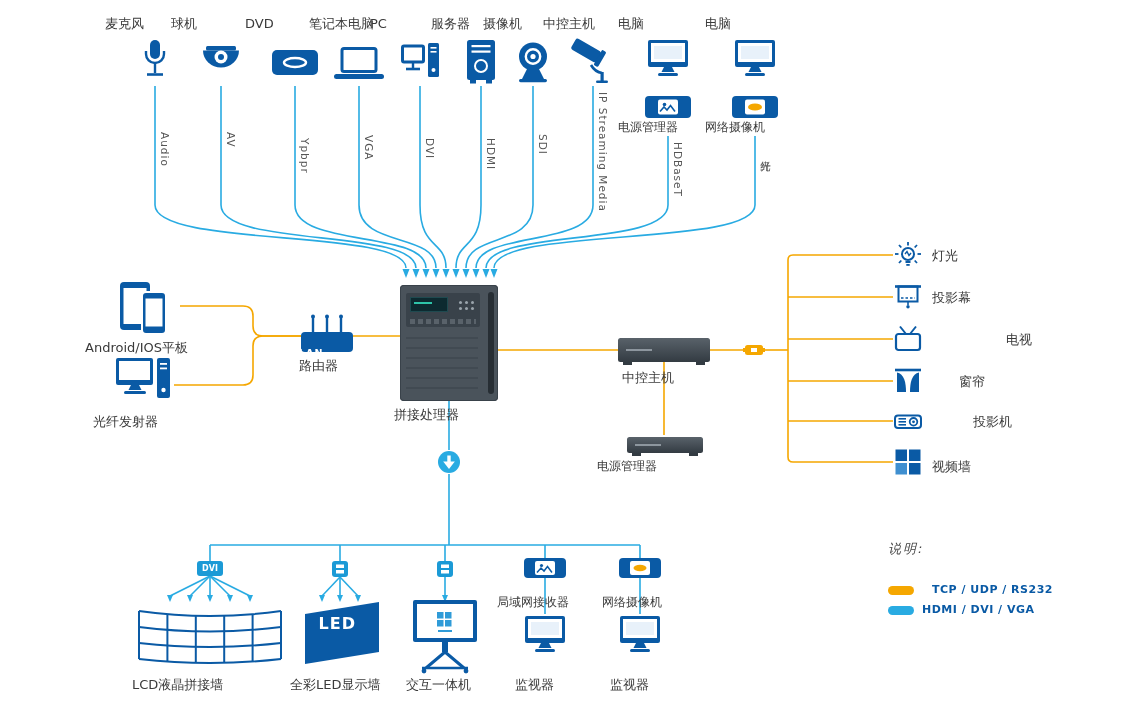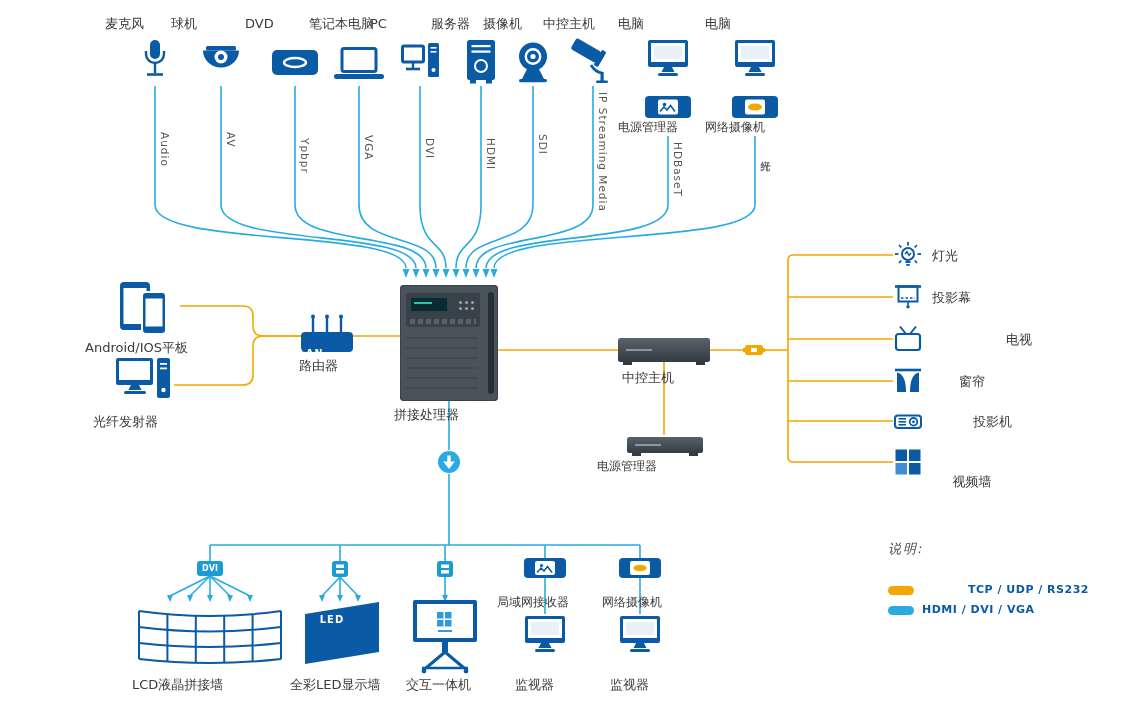--- a/index.html
+++ b/index.html
@@ -15,22 +15,22 @@
   }
   .wires{position:absolute;left:0;top:0;}
   .lbl{position:absolute;text-align:left;font-size:13px;color:#3a3a3a;line-height:1.2;}
   .sm{font-size:12px;}
   .vlbl{position:absolute;writing-mode:vertical-rl;font-size:10.5px;color:#555;letter-spacing:1px;white-space:nowrap;}
   .ic{position:absolute;}
   .badge{position:absolute;background:#1b9ad6;border-radius:3px;color:#fff;font-weight:bold;
          text-align:center;font-size:8px;line-height:15px;width:26px;height:15px;}
   .lan-badge{position:absolute;left:299px;top:335px;width:56px;text-align:left;color:#fff;
              font-size:9.5px;font-weight:bold;letter-spacing:1px;margin-top:12px;}
-  .led-text{position:absolute;left:308px;top:614px;width:48px;text-align:center;color:#fff;
-            font-size:10px;font-weight:bold;letter-spacing:1px;}
+  .led-text{position:absolute;left:308px;top:614px;width:48px;text-align:right;color:#fff;
+            font-size:16px;font-weight:bold;letter-spacing:1px;}
   
   .proc{position:absolute;left:400px;top:285px;width:98px;height:116px;background:var(--rack);
         border-radius:4px;box-shadow:inset 0 0 0 1px #39424a;}
   .proc-face{position:absolute;left:6px;top:8px;width:74px;height:34px;background:#39424a;border-radius:2px;}
   .proc-lcd{position:absolute;left:4px;top:4px;width:36px;height:13px;background:#0d2a30;border:1px solid #1f4a50;}
   .proc-lcd::after{content:"";position:absolute;left:3px;top:4px;width:18px;height:2px;background:#2ec4a9;}
   .proc-dot{position:absolute;right:6px;top:8px;width:3px;height:3px;border-radius:50%;background:#9aa4ac;
             box-shadow:-6px 0 0 #9aa4ac,-12px 0 0 #9aa4ac,0 6px 0 #9aa4ac,-6px 6px 0 #9aa4ac,-12px 6px 0 #9aa4ac;}
   .proc-keys{position:absolute;left:4px;bottom:3px;right:4px;height:5px;
              background:repeating-linear-gradient(90deg,#59626a 0 5px,transparent 5px 8px);}
@@ -355,21 +355,21 @@
     <line x1="4.5" y1="17.8" x2="12" y2="17.8" stroke="#0a5aa5" stroke-width="1.6"></line>
   </svg>
   <div class="lbl" style="left:932px;top:414px;width:80px;text-align:right">投影机</div>
 
   <svg class="ic" style="left:894px;top:448px" width="28" height="28" viewBox="0 0 28 28">
     <rect x="1.5" y="1.5" width="11.5" height="11.5" fill="#0a5aa5"></rect>
     <rect x="15" y="1.5" width="11.5" height="11.5" fill="#0a5aa5"></rect>
     <rect x="1.5" y="15" width="11.5" height="11.5" fill="#3f8fd0"></rect>
     <rect x="15" y="15" width="11.5" height="11.5" fill="#0a5aa5"></rect>
   </svg>
-  <div class="lbl" style="left:932px;top:474px;width:80px;text-align:center">视频墙</div>
+  <div class="lbl" style="left:932px;top:459px;width:80px;text-align:left">视频墙</div>
 
   <div class="badge" style="left:197px;top:561px">DVI</div>
 
   <svg class="ic" style="left:136px;top:601px" width="148" height="68" viewBox="0 0 148 68">
     <g stroke="#0a5aa5" stroke-width="2" fill="none">
       <path d="M3,10 Q74,20 145,10"></path>
       <path d="M3,26 Q74,35 145,26"></path>
       <path d="M3,42 Q74,50 145,42"></path>
       <path d="M3,58 Q74,66 145,58"></path>
       <line x1="3" y1="10" x2="3" y2="58"></line>
@@ -442,17 +442,17 @@
     <rect x="0" y="0" width="40" height="27" rx="2" fill="#0a5aa5"></rect>
     <rect x="3" y="3" width="34" height="19" fill="#fff"></rect>
     <rect x="6" y="6" width="28" height="13" fill="#e8f1fa"></rect>
     <path d="M16,27 h8 l2.5,5 h-13 z" fill="#0a5aa5"></path>
     <rect x="10" y="33" width="20" height="3" rx="1.5" fill="#0a5aa5"></rect>
   </svg>
   <div class="lbl" style="left:610px;top:677px;width:60px">监视器</div>
 
   <div class="legend-title">说明:</div>
   <div class="pill pill-o" style="left:888px;top:586px"></div>
-  <div class="legend-txt" style="left:968px;top:583px">TCP / UDP / RS232</div>
+  <div class="legend-txt" style="left:932px;top:583px">TCP / UDP / RS232</div>
   <div class="pill pill-b" style="left:888px;top:606px"></div>
   <div class="legend-txt" style="left:922px;top:603px">HDMI / DVI / VGA</div>
 
 </div>
 
 </body></html>

